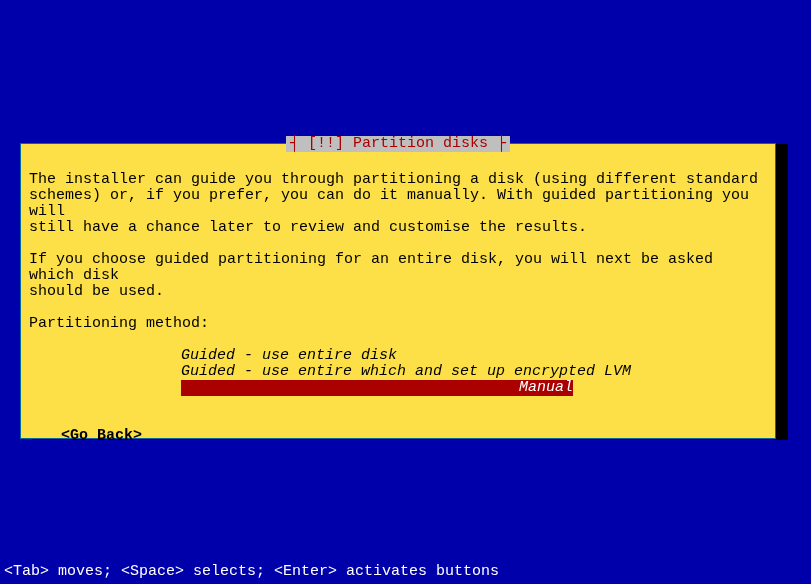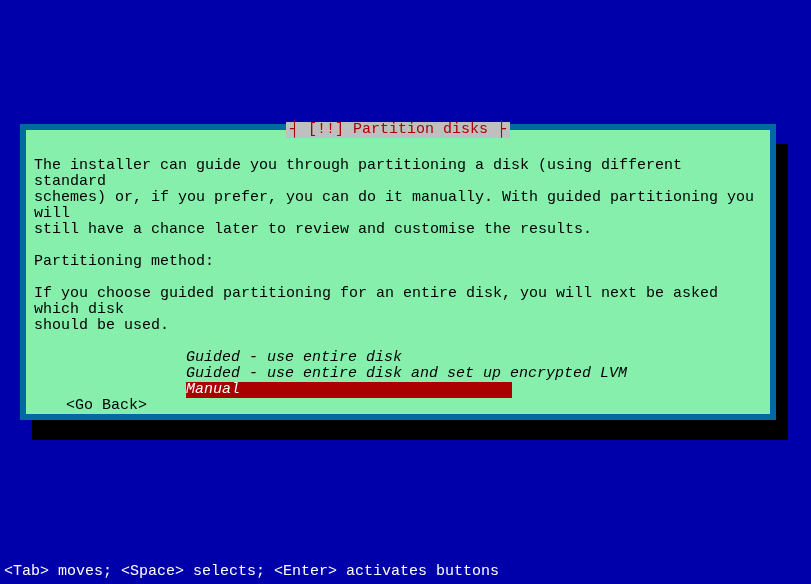--- a/index.html
+++ b/index.html
@@ -20,26 +20,26 @@
     .dialog-shadow {
       position: absolute;
       top: 144px;
       left: 32px;
       width: 756px;
       height: 296px;
       background: #000000;
     }
     .dialog {
       position: absolute;
-      top: 124px;
+      top: 143px;
       left: 20px;
       width: 756px;
       height: 296px;
-      background: #86efac;
-      border: 6px solid #0369a1;
+      background: #fde047;
+      border: 1px solid #0369a1;
     }
     .dialog-title {
       position: absolute;
       top: -8px;
       left: 50%;
       transform: translateX(-50%);
       background: #bfbfbf;
       color: #aa0000;
       padding: 0 4px;
       white-space: nowrap;
@@ -60,26 +60,28 @@
       display: inline-block;
       width: 152px;
     }
     .menu-item.selected {
       position: relative;
     }
     .menu-item.selected .menu-text {
       background: #aa0000;
       color: #ffffff;
       display: inline-block;
-      width: 326px;
+      width: 392px;
+      text-align: right;
     }
     .go-back {
-      margin-top: 0;
+      margin-top: 32px;
       margin-left: 32px;
       color: #000000;
+      font-weight: bold;
     }
     .footer {
       position: absolute;
       bottom: 4px;
       left: 4px;
       color: #ffffff;
       text-align: center;
     }
     .p1 {
       margin-bottom: 0;
@@ -92,25 +94,25 @@
 <body>
 
 <div class="dialog-shadow"></div>
 
 <div class="dialog">
   <div class="dialog-title">┤ [!!] Partition disks ├</div>
   <div class="content-wrap">
     <div class="body-text p1" style="white-space: pre-wrap;">The installer can guide you through partitioning a disk (using different standard
 schemes) or, if you prefer, you can do it manually. With guided partitioning you will
 still have a chance later to review and customise the results.</div>
-    <div class="body-text" style="margin-top:16px;">Partitioning method:</div>
     <div class="body-text" style="white-space: pre-wrap; margin-top:16px;">If you choose guided partitioning for an entire disk, you will next be asked which disk
 should be used.</div>
+    <div class="body-text" style="margin-top:16px;">Partitioning method:</div>
     <div class="menu">
       <div class="menu-item"><span class="menu-indent"></span><span class="menu-text">Guided - use entire disk</span></div>
-      <div class="menu-item"><span class="menu-indent"></span><span class="menu-text">Guided - use entire disk and set up encrypted LVM</span></div>
+      <div class="menu-item"><span class="menu-indent"></span><span class="menu-text">Guided - use entire which and set up encrypted LVM</span></div>
       <div class="menu-item selected"><span class="menu-indent"></span><span class="menu-text">Manual</span></div>
     </div>
     <div class="go-back">&lt;Go Back&gt;</div>
   </div>
 </div>
 
 <div class="footer">&lt;Tab&gt; moves; &lt;Space&gt; selects; &lt;Enter&gt; activates buttons</div>
 
 </body></html>

